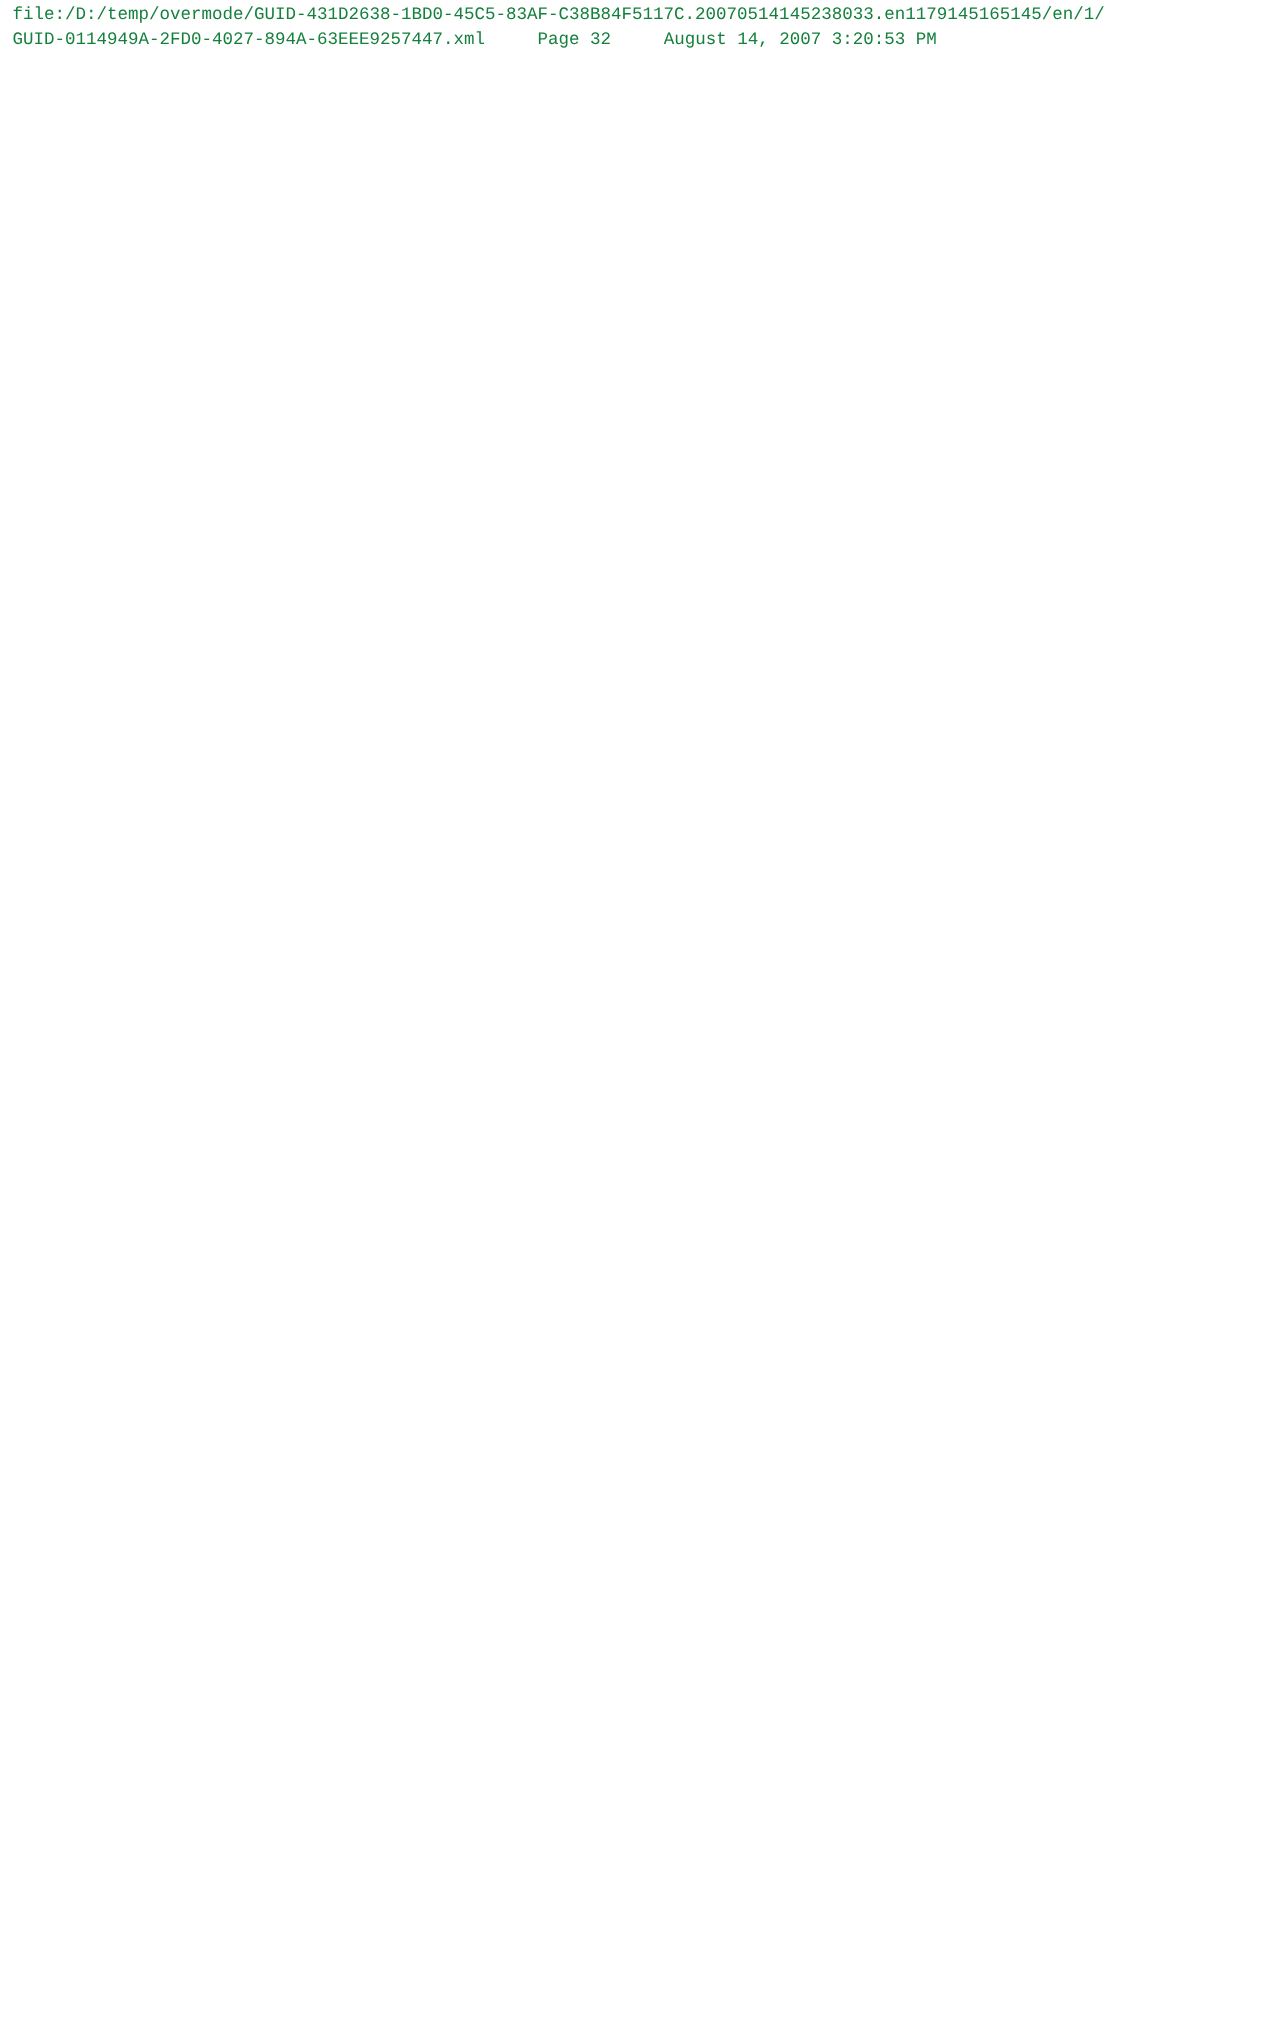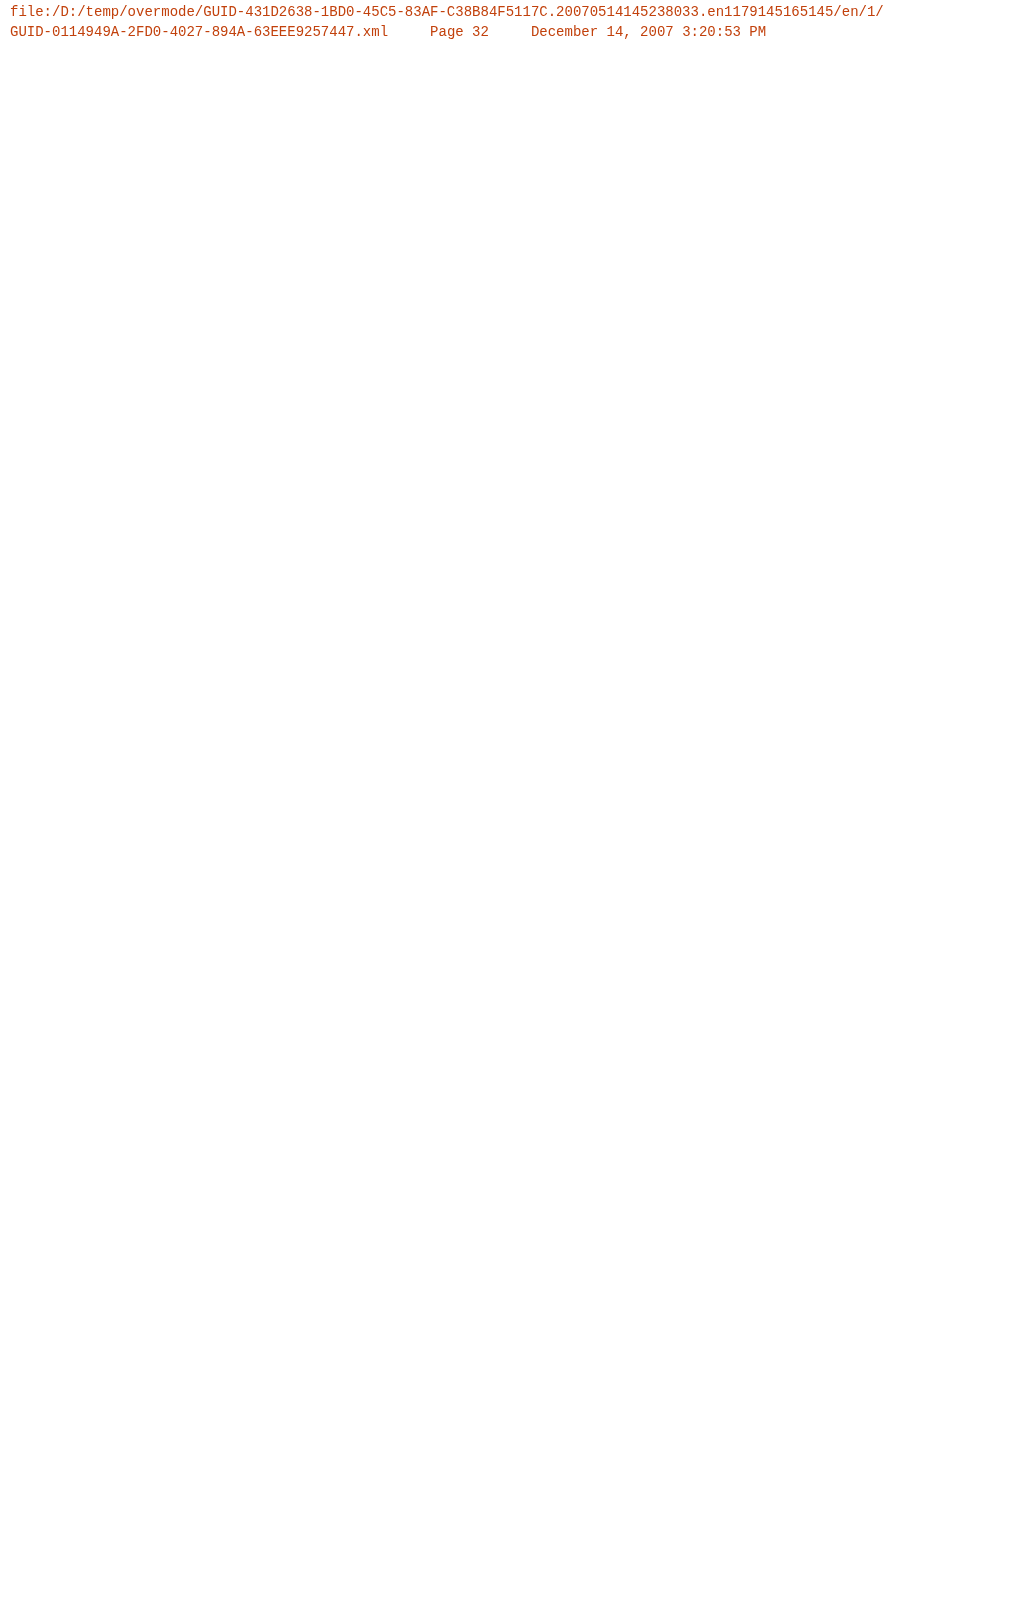--- a/index.html
+++ b/index.html
@@ -6,21 +6,21 @@
     margin: 0;
     padding: 0;
     font-family: Arial, Helvetica, sans-serif;
     background: #fff;
     width: 1016px;
     position: relative;
   }
   .header-line {
     font-family: "Courier New", monospace;
     font-size: 14px;
-    color: #c2410c;
+    color: #15803d;
     padding: 4px 10px 0 10px;
     white-space: nowrap;
   }
   .register-mark {
     position: absolute;
     width: 60px;
     height: 60px;
   }
   .register-mark svg { width: 100%; height: 100%; }
   .rm-top { top: 190px; left: 478px; }
@@ -149,21 +149,21 @@
 </style>
 </head>
 <body>
 
 <div class="header-line">file:/D:/temp/overmode/GUID-431D2638-1BD0-45C5-83AF-C38B84F5117C.20070514145238033.en1179145165145/en/1/</div>
 <div class="header-line">
   <span>GUID-0114949A-2FD0-4027-894A-63EEE9257447.xml</span>
   &nbsp;&nbsp;&nbsp;
   <span>Page 32</span>
   &nbsp;&nbsp;&nbsp;
-  <span>December 14, 2007 3:20:53 PM</span>
+  <span>August 14, 2007 3:20:53 PM</span>
 </div>
 
 <div class="draft-watermark">
   <span>D</span>
     <span>R</span>
     <span>A</span>
     <span>F</span>
     <span>T</span>
 </div>
 

